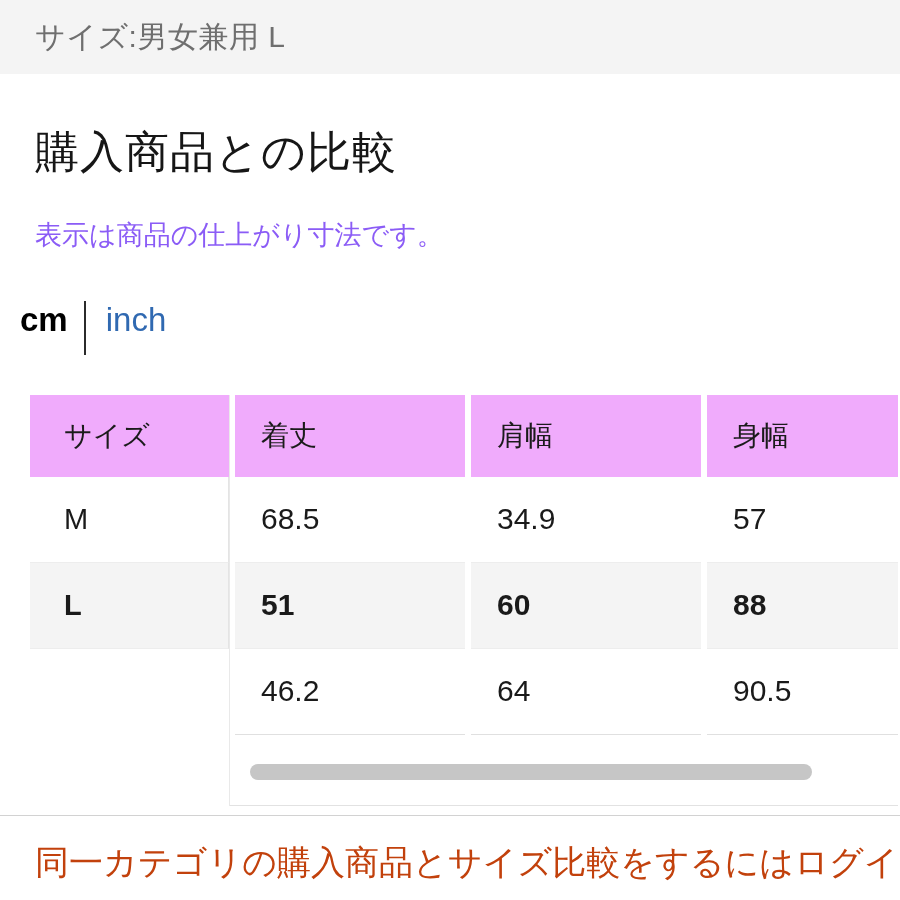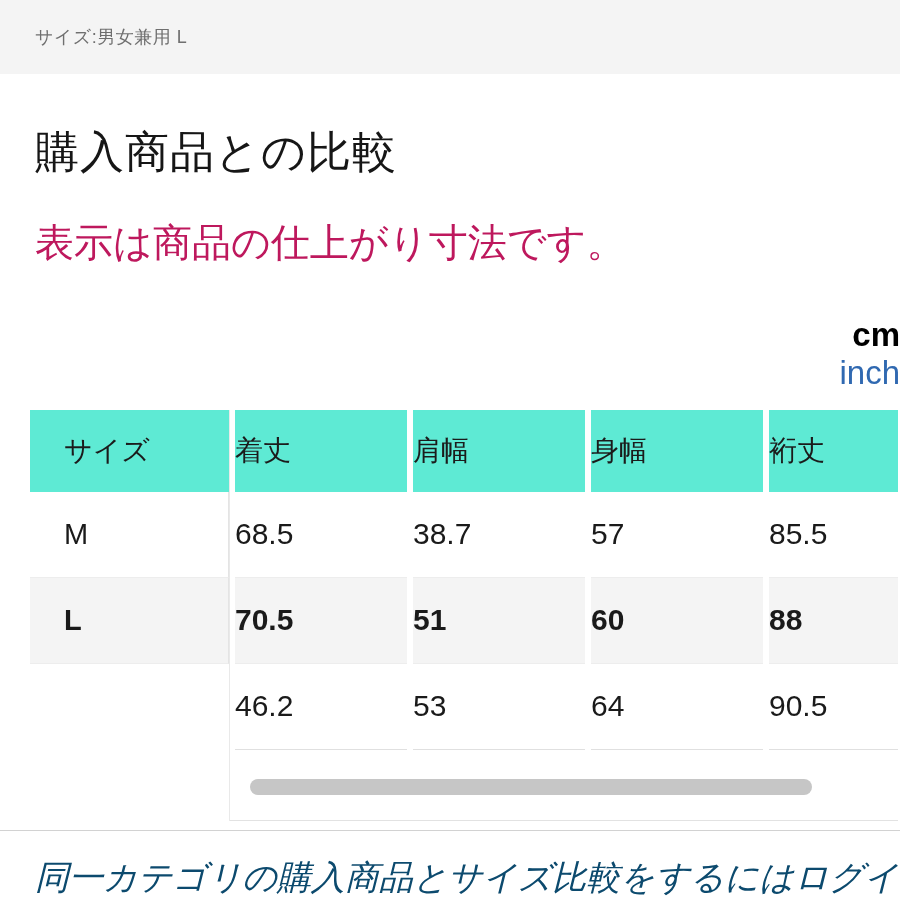--- a/index.html
+++ b/index.html
@@ -11,44 +11,43 @@
     color: #1a1a1a;
   }
   .topbar {
     height: 74px;
     background: #f4f4f4;
     display: flex;
     align-items: center;
     padding-left: 35px;
   }
   .topbar-label {
-    font-size: 18px;
+    font-size: 30px;
     color: #6f6f6f;
     letter-spacing: 0.5px;
   }
   .section-title {
     margin: 52px 0 0 35px;
     font-size: 44px;
     font-weight: 500;
     color: #161616;
     letter-spacing: 1px;
     line-height: 1.2;
   }
   .section-subtitle {
     margin: 40px 16px 0 35px;
-    font-size: 39px;
-    color: #be185d;
+    font-size: 27px;
+    color: #8b5cf6;
     line-height: 1.25;
   }
   .unit-toggle {
     margin: 48px 0 0 20px;
     display: flex;
-    align-items: flex-end;
+    align-items: flex-start;
     height: 54px;
-    flex-direction: column;
   }
   .unit-cm {
     font-size: 33px;
     font-weight: 700;
     color: #000000;
     cursor: pointer;
   }
   .unit-divider {
     width: 2px;
     height: 54px;
@@ -69,41 +68,42 @@
   }
   .col-fixed { width: 199px; flex-shrink: 0; }
   .cell {
     display: flex;
     align-items: center;
     font-size: 29px;
   }
   .col-fixed .cell { padding-left: 34px; }
   .cell.head {
     height: 82px;
-    background: #5eead4;
+    background: #f0abfc;
     font-size: 28px;
     color: #1b1b1b;
   }
   .col-fixed .cell.body {
     height: 86px;
     border-right: 1px solid #e4e4e4;
     border-bottom: 1px solid #ededed;
   }
   .col-fixed .cell.body.last { border-bottom: 1px solid #e0e0e0; }
   .hl { background: #f4f4f4; font-weight: 700; }
   .col-scroll {
     flex: 1;
     overflow: hidden;
     border-left: 1px solid #e9e9e9;
   }
   .scroll-inner { width: 1100px; }
   .srow { display: flex; padding-left: 5px; }
   .srow .cell {
-    width: 172px;
+    width: 230px;
     margin-right: 6px;
+    padding-left: 26px;
     flex-shrink: 0;
   }
   .srow .cell.body {
     height: 86px;
     font-size: 30px;
     border-bottom: 1px solid #ededed;
   }
   .srow .cell.body.last { border-bottom: 1px solid #e0e0e0; }
   .scrollbar-track {
     position: relative;
@@ -121,25 +121,24 @@
     cursor: pointer;
   }
   .footer-divider {
     margin-top: 9px;
     border-top: 1px solid #d2d2d2;
     width: 900px;
   }
   .footer-text {
     margin: 26px 0 0 35px;
     font-size: 34px;
-    color: #0c4a6e;
+    color: #c2410c;
     white-space: nowrap;
     overflow: hidden;
     line-height: 1.2;
-    font-style: italic;
   }
 </style>
 </head>
 <body>
 
 <header class="topbar">
   <span class="topbar-label">サイズ:男女兼用 L</span>
 </header>
 
 <main>
@@ -165,33 +164,31 @@
     <div class="col-scroll">
       <div class="scroll-inner">
         <div class="srow">
           <div class="cell head">着丈</div>
           <div class="cell head">肩幅</div>
           <div class="cell head">身幅</div>
           <div class="cell head">裄丈</div>
         </div>
         <div class="srow">
           <div class="cell body">68.5</div>
-          <div class="cell body">38.7</div>
+          <div class="cell body">34.9</div>
           <div class="cell body">57</div>
           <div class="cell body">85.5</div>
         </div>
         <div class="srow">
-          <div class="cell body hl">70.5</div>
           <div class="cell body hl">51</div>
           <div class="cell body hl">60</div>
           <div class="cell body hl">88</div>
         </div>
         <div class="srow">
           <div class="cell body last">46.2</div>
-          <div class="cell body last">53</div>
           <div class="cell body last">64</div>
           <div class="cell body last">90.5</div>
         </div>
       </div>
       <div class="scrollbar-track">
         <div class="scrollbar-thumb"></div>
       </div>
     </div>
 
   </div>

